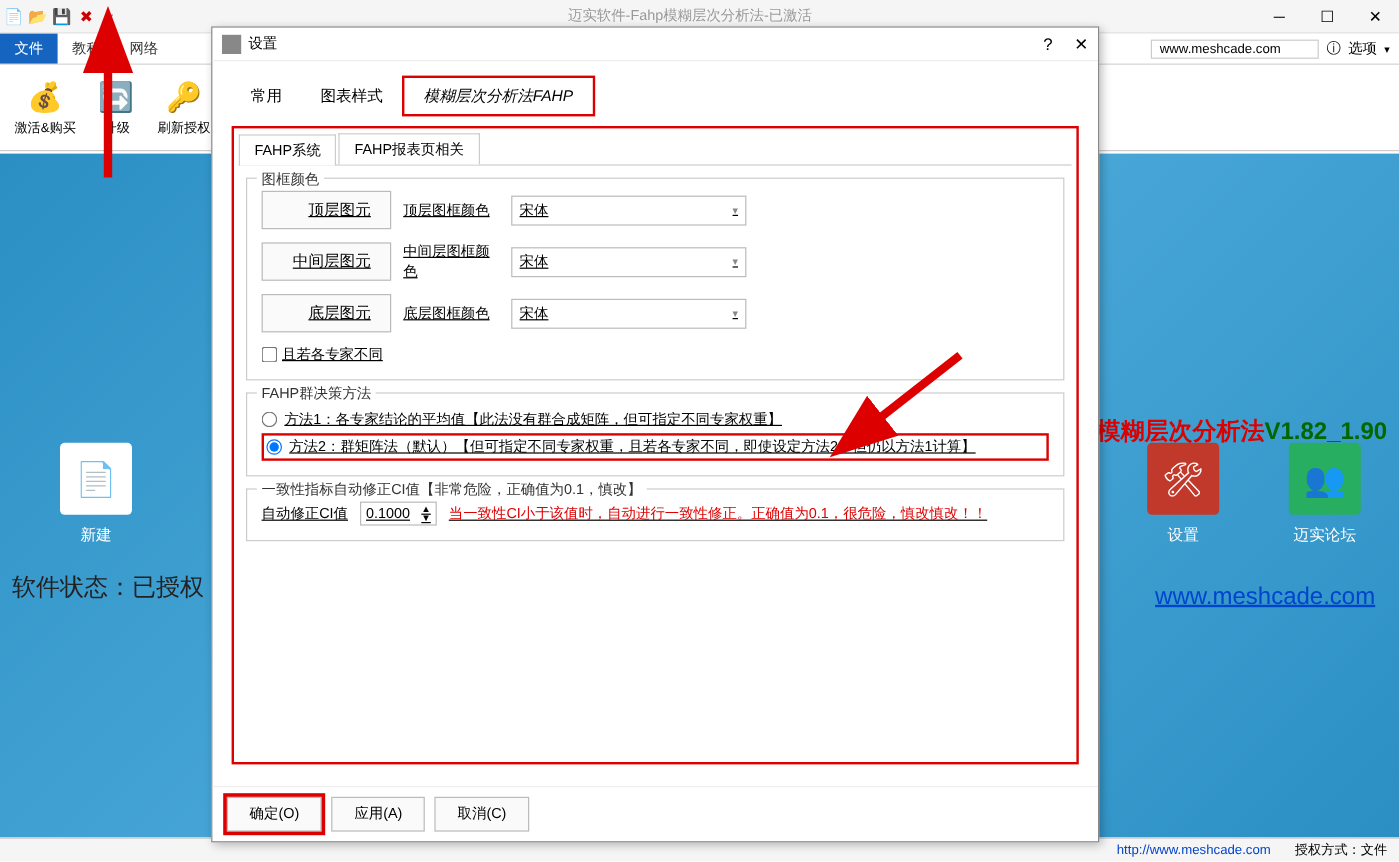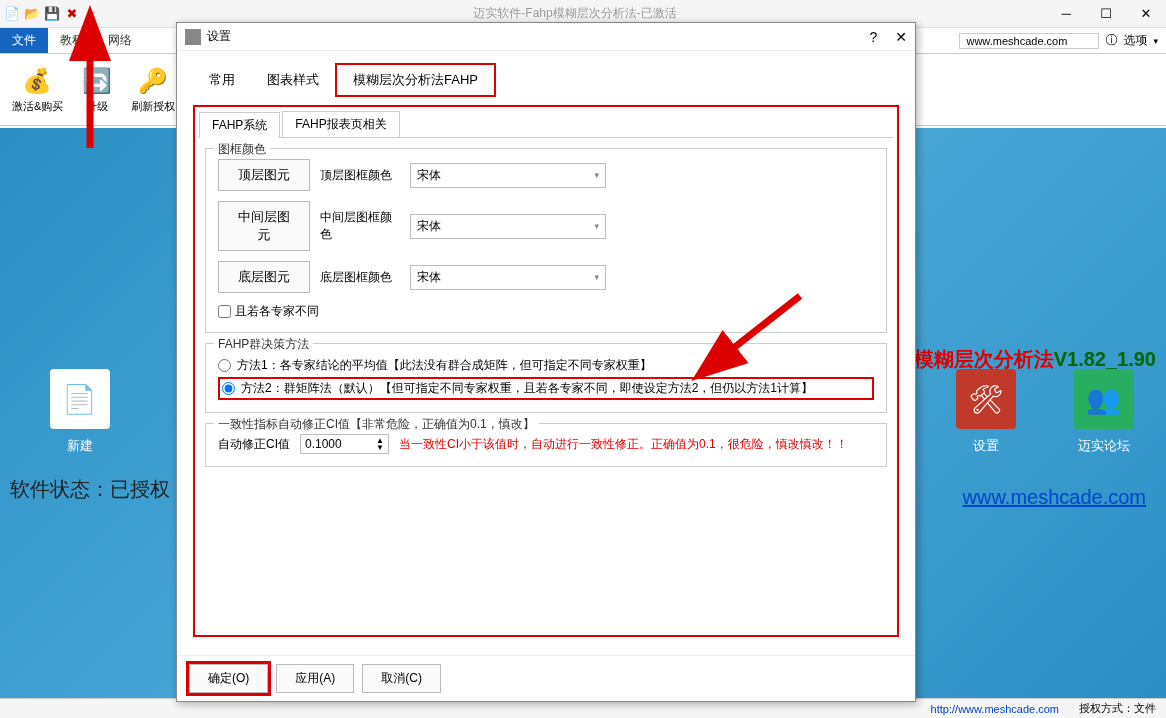--- a/index.html
+++ b/index.html
@@ -36,40 +36,40 @@
 
 
 .dialog { position: absolute; left: 176px; top: 22px; width: 740px; height: 680px; background: #fff; border: 1px solid #888; box-shadow: 2px 2px 8px rgba(0,0,0,0.3); display: flex; flex-direction: column; }
 .dlg-title { height: 28px; display: flex; align-items: center; padding: 0 8px; border-bottom: 1px solid #eee; font-size: 12px; }
 .dlg-title-icon { width: 16px; height: 16px; margin-right: 6px; background: #888; }
 .dlg-title-ctrls { margin-left: auto; display: flex; gap: 18px; font-size: 14px; }
 
 .dlg-body { flex: 1; padding: 12px 16px; position: relative; }
 .dlg-top-tabs { display: flex; align-items: center; margin-bottom: 8px; }
 .top-tab { padding: 6px 16px; font-size: 13px; }
-.top-tab.hl { border: 2px solid #d00; }
+.top-tab.hl { border: 2px solid #d00; font-style: italic; }
 .dlg-heading { margin-left: auto; font-size: 24px; font-weight: 500; }
 
 .panel { border: 2px solid #d00; padding: 4px; height: 532px; }
 .sub-tabs { display: flex; border-bottom: 1px solid #ccc; }
 .sub-tab { padding: 4px 12px; font-size: 12px; border: 1px solid #ccc; border-bottom: none; background: #fff; margin-right: 2px; }
 .sub-tab.active { background: #fff; position: relative; top: 1px; }
 
-.fieldset { border: 1px solid #ccc; margin: 10px 6px; padding: 10px 12px 12px; position: relative; }
+.fieldset { border: 1px solid #ccc; margin: 10px 6px; padding: 10px 12px 12px; position: relative; text-decoration: underline; }
 .fieldset > .legend { position: absolute; top: -8px; left: 8px; background: #fff; padding: 0 4px; font-size: 12px; color: #333; }
 .row { display: flex; align-items: center; gap: 10px; margin-bottom: 10px; }
-.layer-btn { border: 1px solid #bbb; padding: 6px 16px; font-size: 13px; background: #fafafa; width: 92px; text-align: center; }
+.layer-btn { border: 1px solid #bbb; padding: 6px 16px; font-size: 13px; background: #fafafa; width: 108px; text-align: right; }
 .lbl { font-size: 12px; width: 80px; }
 .combo { border: 1px solid #bbb; padding: 3px 6px; font-size: 12px; width: 196px; display: flex; justify-content: space-between; align-items: center; background: #fff; }
 .combo::after { content: "▾"; color: #888; font-size: 9px; }
 .chk { font-size: 12px; display: flex; align-items: center; gap: 4px; }
 
 .radio-row { display: flex; align-items: center; gap: 6px; font-size: 12px; padding: 3px 0; }
 .radio-row.hl { border: 2px solid #d00; padding: 1px 2px; }
-.spin { border: 1px solid #bbb; width: 89px; padding: 2px 4px; font-size: 12px; display: flex; justify-content: space-between; }
+.spin { border: 1px solid #bbb; width: 64px; padding: 2px 4px; font-size: 12px; display: flex; justify-content: space-between; }
 .warn { color: #d00; font-size: 12px; }
 
 .dlg-footer { padding: 8px 12px; display: flex; gap: 8px; border-top: 1px solid #eee; }
 .dlg-btn { border: 1px solid #bbb; padding: 5px 18px; font-size: 12px; background: #fafafa; }
 .dlg-btn.hl { outline: 3px solid #d00; }
 
 
 .arrow { position: absolute; pointer-events: none; }
 .arrow svg { overflow: visible; }
 </style>

